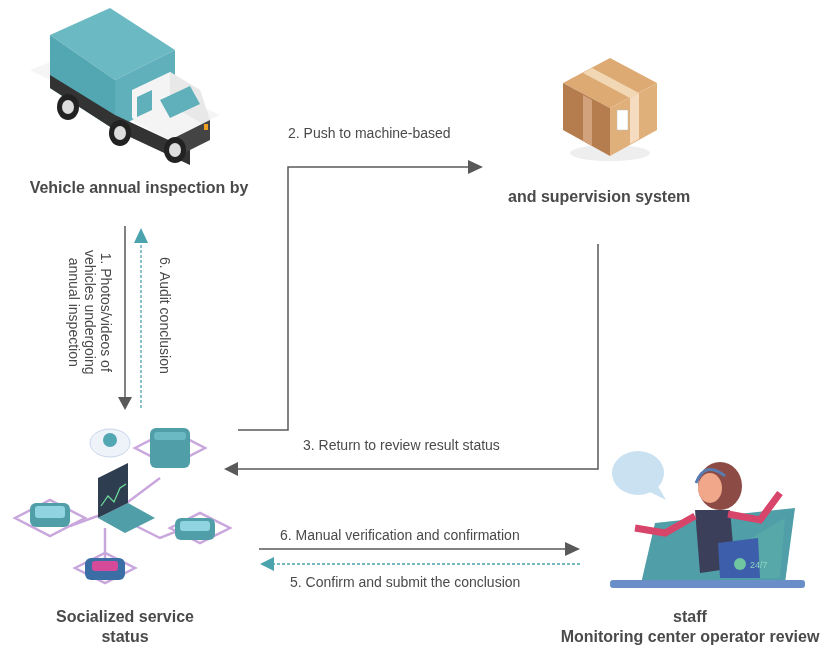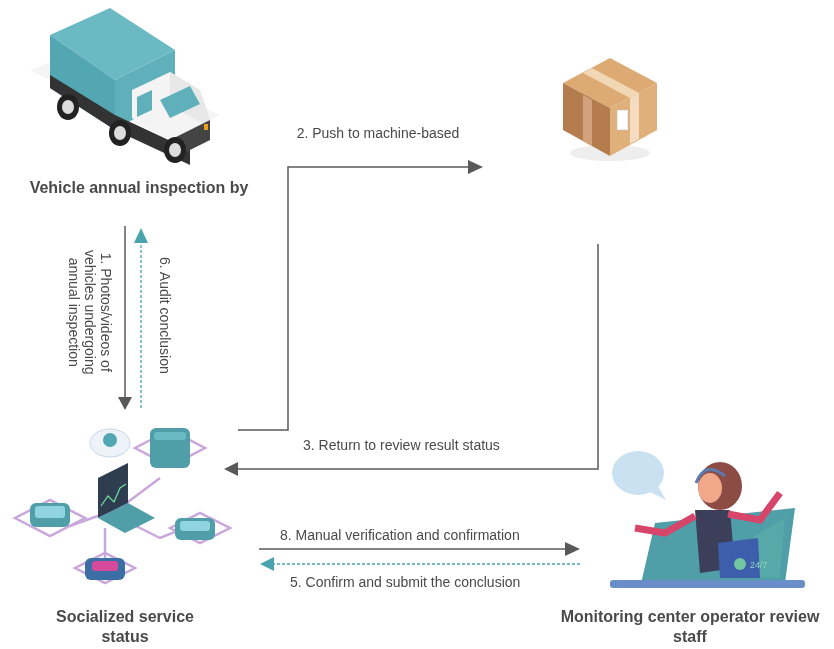--- a/index.html
+++ b/index.html
@@ -126,38 +126,39 @@
   <polygon points="108,95 148,90 150,130 110,130" fill="#3d5fab"></polygon>
   <circle cx="130" cy="116" r="6" fill="#6fc6a0"></circle>
   <text x="140" y="120" font-size="9" fill="#8fd4c0" font-family="Liberation Sans, sans-serif">24/7</text>
 </svg>
 
 <div class="node-label" style="left:0px;top:178px;width:278px">
   <div>Vehicle annual inspection by</div>
 </div>
 
 <div class="node-label" style="left:508px;top:187px;width:260px;text-align:left">
+  <div>and supervision system</div>
 </div>
 
 <div class="node-label" style="left:20px;top:607px;width:210px">
   <div>Socialized service</div>
   <div>status</div>
 </div>
 
 <div class="node-label" style="left:545px;top:607px;width:290px">
+  <div>staff</div>
   <div>Monitoring center operator review</div>
-  <div>staff</div>
 </div>
 
-<div class="edge-label" style="left:288px;top:125px;text-align:center;width:180px">
+<div class="edge-label" style="left:288px;top:125px;width:180px">
   <div>2. Push to machine-based</div>
 </div>
 
 <div class="edge-label" style="left:303px;top:437px">3. Return to review result status</div>
-<div class="edge-label" style="left:280px;top:527px">8. Manual verification and confirmation</div>
+<div class="edge-label" style="left:280px;top:527px">6. Manual verification and confirmation</div>
 <div class="edge-label" style="left:290px;top:574px">5. Confirm and submit the conclusion</div>
 
 <div class="edge-label vert" style="left:114px;top:250px;text-align:center;line-height:16px">
   <div>1. Photos/videos of</div>
   <div>vehicles undergoing</div>
   <div>annual inspection</div>
 </div>
 
 <div class="edge-label vert" style="left:173px;top:257px">6. Audit conclusion</div>
 

